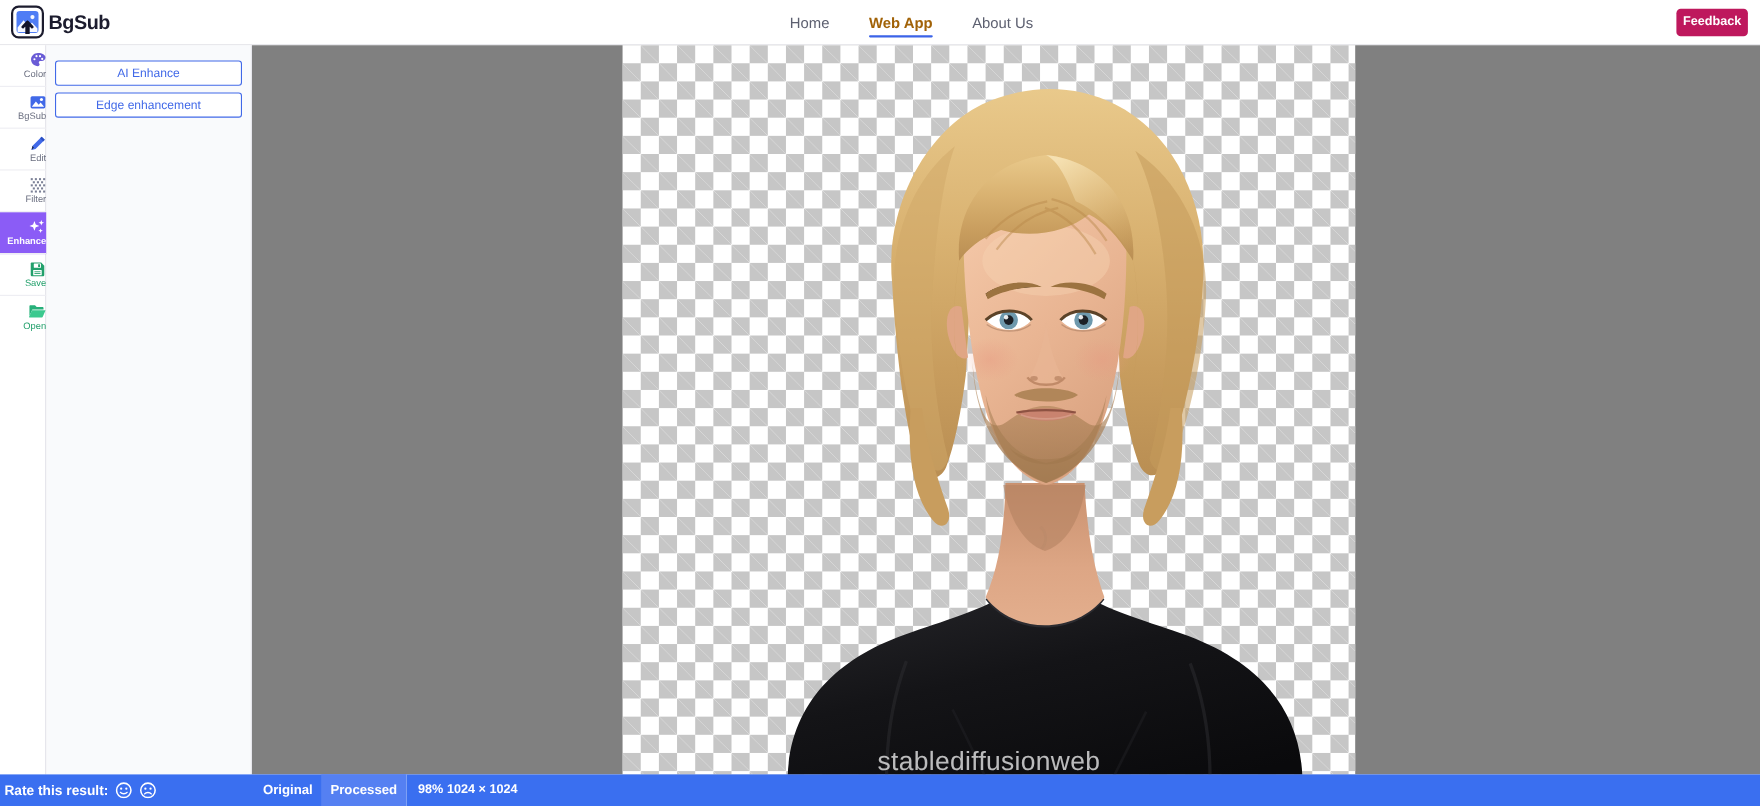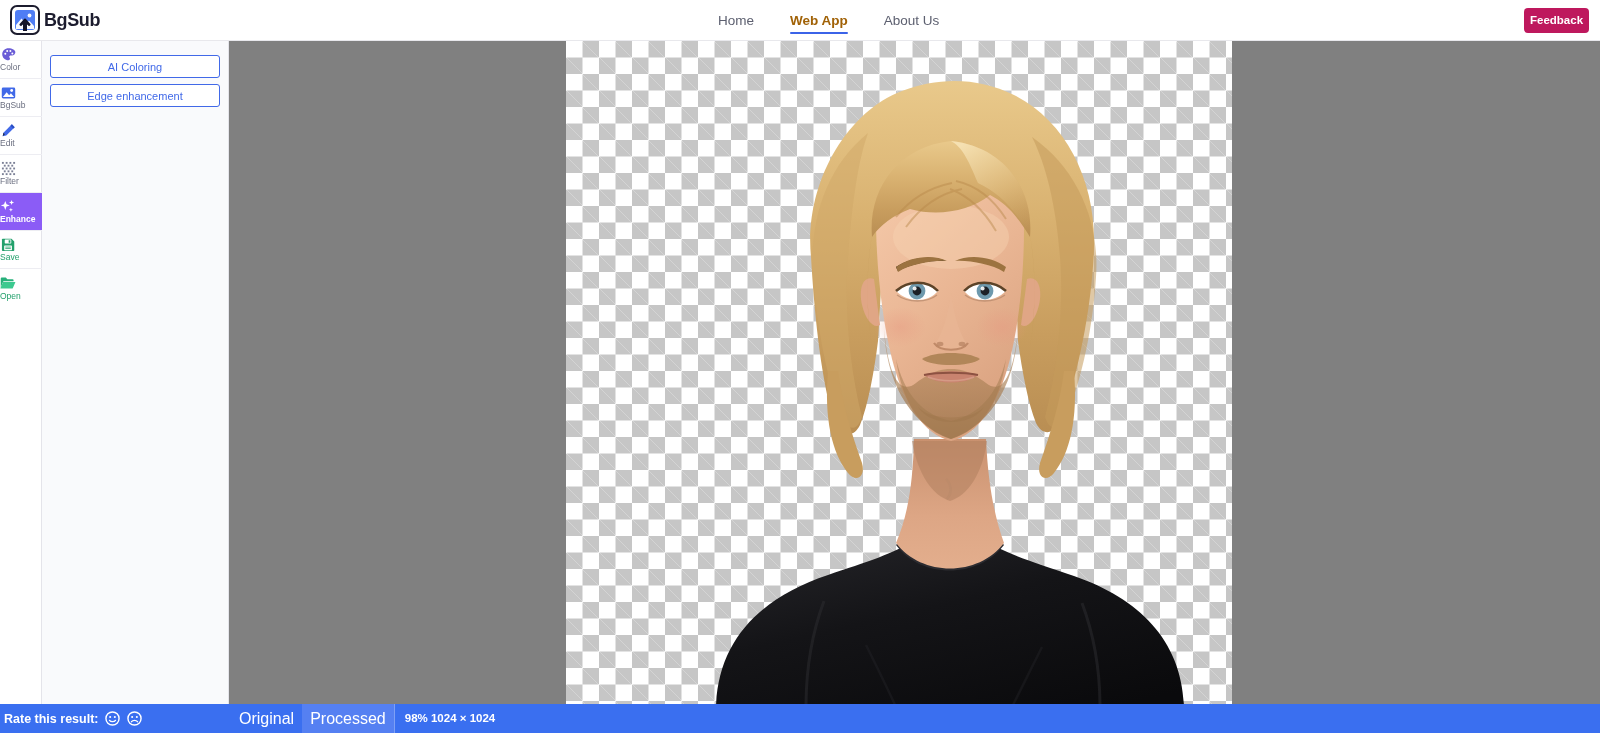--- a/index.html
+++ b/index.html
@@ -93,21 +93,21 @@
     position: absolute;
     left: 0; top: 41px;
     width: 42px; height: 663px;
     background: #ffffff;
     border-right: 1px solid #e4e4ea;
     z-index: 30;
   }
   .rail-item {
     width: 42px; height: 38px;
     display: flex; flex-direction: column;
-    align-items: flex-start; justify-content: center;
+    align-items: flex-end; justify-content: center;
     gap: 1px;
     cursor: pointer;
     border-bottom: 1px solid #ededf2;
     position: relative;
   }
   .rail-item.active { background: #8b5cf6; }
   .rail-item.active .rail-label { color: #ffffff; font-weight: bold; }
   .rail-icon {
     width: 16px; height: 15px;
     display: flex; align-items: center; justify-content: center;
@@ -209,22 +209,22 @@
   }
   .status-tabs {
     position: absolute;
     left: 231px;
     display: flex; align-items: center; height: 29px;
   }
   .status-tab {
     height: 29px;
     line-height: 29px;
     padding: 0 8px;
-    font-size: 16px;
-    font-weight: normal;
+    font-size: 12px;
+    font-weight: bold;
     color: #ffffff;
     cursor: pointer;
     white-space: nowrap;
     text-align: center;
   }
   .status-tab.selected { background: #5580f2; }
   .status-zoom {
     height: 29px; line-height: 29px;
     padding: 0 10px;
     font-size: 11.5px;
@@ -356,21 +356,21 @@
       <svg width="16" height="14" viewBox="0 0 17 14">
         <path d="M0.8 2.2 C0.8 1.6 1.2 1.2 1.8 1.2 H6.2 L7.8 2.9 H13.4 C14 2.9 14.4 3.3 14.4 3.9 V5.2 H3.6 L0.8 11.6 Z" fill="#27b07a"></path>
         <path d="M3.3 5.9 H16.4 L13.7 12.3 C13.55 12.7 13.2 12.9 12.8 12.9 H0.9 C0.5 12.9 0.3 12.55 0.45 12.2 Z" fill="#3cc98f"></path>
       </svg>
     </span>
     <span class="rail-label green">Open</span>
   </div>
 </div>
 
 <div class="panel">
-  <button class="panel-btn">AI Coloring</button>
+  <button class="panel-btn">AI Enhance</button>
   <button class="panel-btn">Edge enhancement</button>
 </div>
 
 <div class="canvas">
   <div class="artboard">
 
     <div class="subject">
       <svg viewBox="0 0 666 666" preserveAspectRatio="xMidYMid slice">
         <defs>
           <linearGradient id="hairG" x1="0" y1="0" x2="0" y2="1">
@@ -510,20 +510,21 @@
 
         <path d="M352 366 C364 380 406 380 418 366 C406 386 364 386 352 366 Z" fill="#9b7349" opacity="0.35"></path>
 
         <path d="M262 330 C258 378 266 412 282 432 C290 442 300 436 296 422
                  C286 394 276 362 272 330 Z" fill="#c89d5e"></path>
         <path d="M508 330 C512 378 504 412 488 432 C480 442 470 436 474 422
                  C484 394 494 362 498 330 Z" fill="#c89d5e"></path>
       </svg>
     </div>
 
+    <div class="watermark">stablediffusionweb</div>
   </div>
 </div>
 
 <div class="statusbar">
 
   <div class="rate-group">
     <span class="rate-label">Rate this result:</span>
     <svg class="rate-face" viewBox="0 0 16 16">
       <circle cx="8" cy="8" r="7" fill="none" stroke="#ffffff" stroke-width="1.5"></circle>
       <circle cx="5.5" cy="6.4" r="1.1" fill="#ffffff"></circle>

